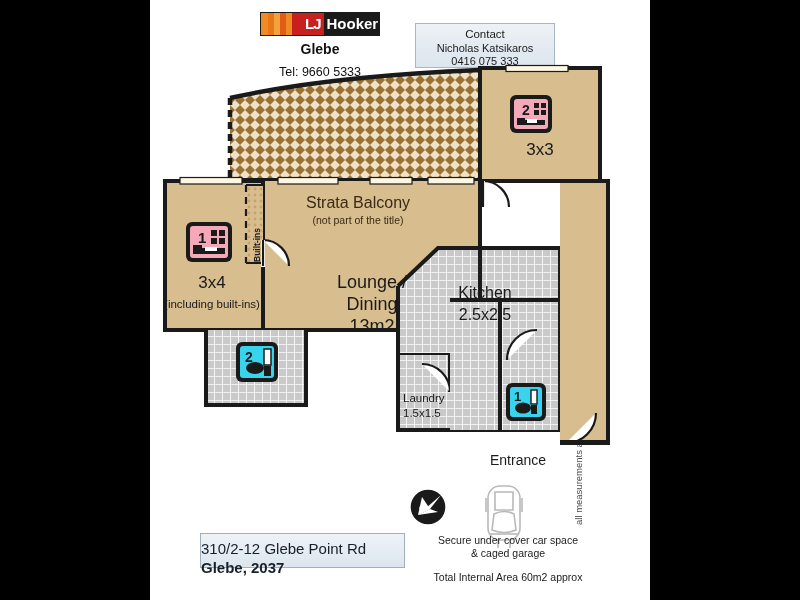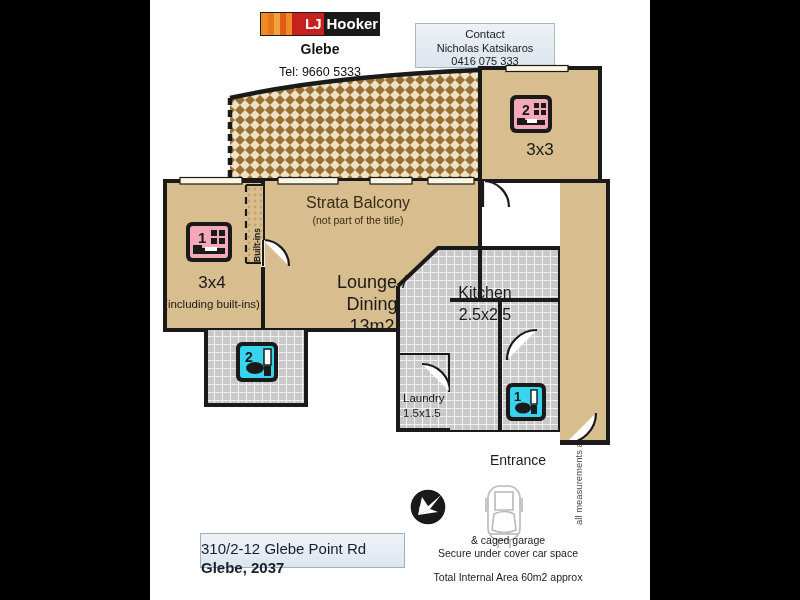--- a/index.html
+++ b/index.html
@@ -297,18 +297,18 @@
   </svg>
 
   <div class="entrance-lbl">Entrance</div>
 
   <div class="addr-box">
     <div class="addr1">310/2-12 Glebe Point Rd</div>
     <div class="addr2">Glebe, 2037</div>
   </div>
 
   <div class="garage-txt">
+    <div>Secure under cover car space</div>
     <div>&amp; caged garage</div>
-    <div>Secure under cover car space</div>
   </div>
   <div class="area-txt">Total Internal Area 60m2 approx</div>
 
 </div>
 
 </body></html>

